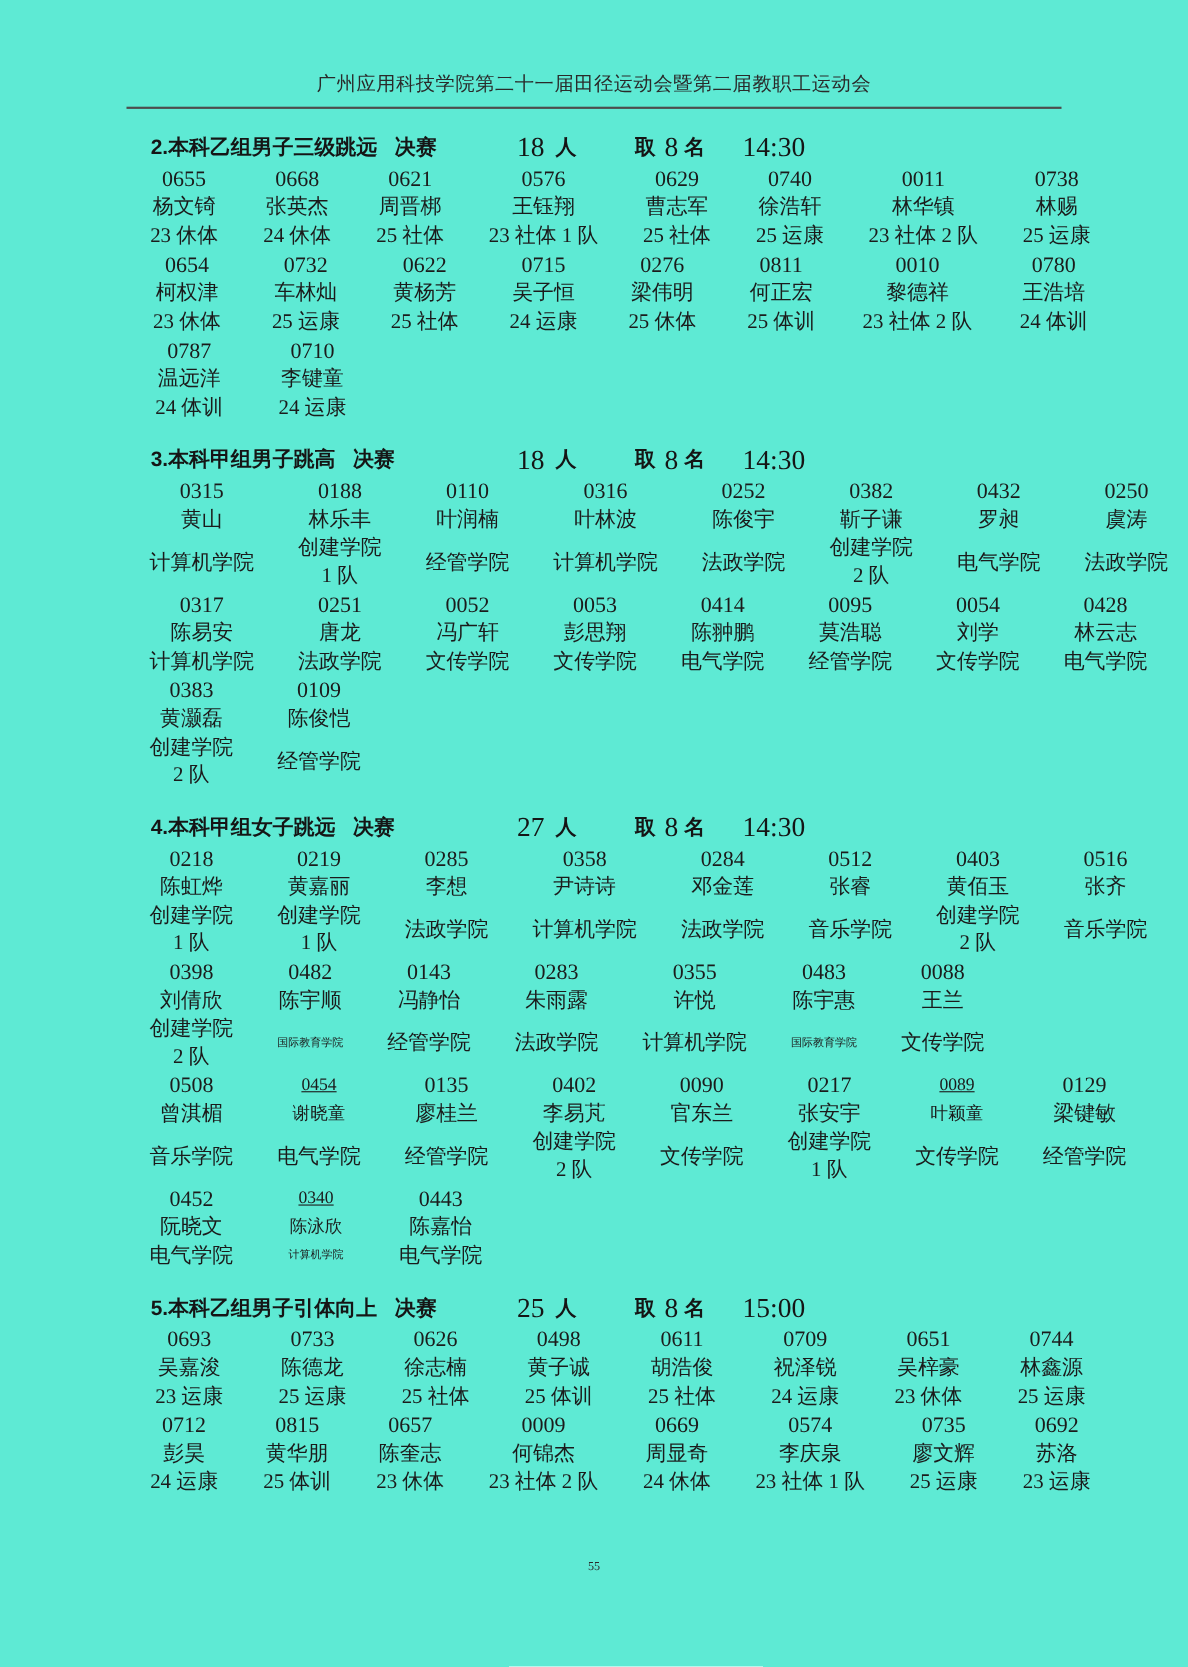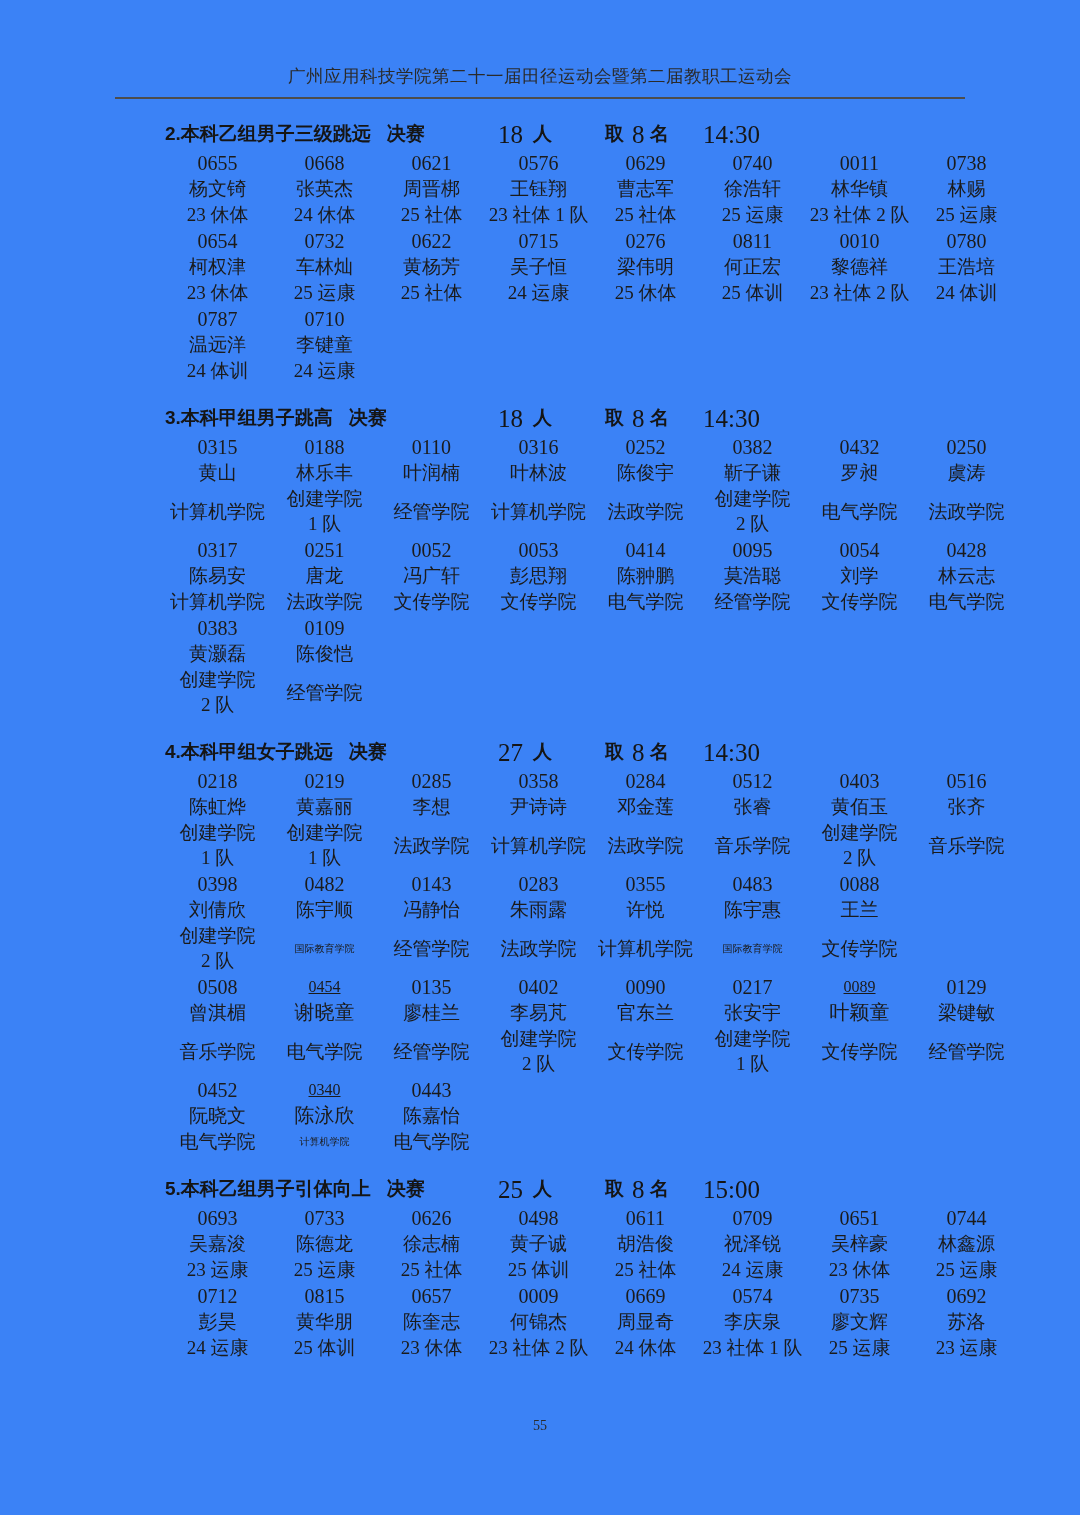--- a/index.html
+++ b/index.html
@@ -1,57 +1,58 @@
 <!DOCTYPE html>
 <html><head>
 <meta charset="utf-8">
 <style>
   html,body { margin:0; padding:0; background:#ffffff; }
   .page {
     width:1080px; height:1515px; position:relative; overflow:hidden;
-    background:#3b82f6; color:#1b1b1b;
+    background:#5eead4; color:#1b1b1b;
     font-family:"Liberation Serif","DejaVu Serif",serif;
   }
   .doc-title {
     padding-top:64px; text-align:center;
     font-size:17.5px; letter-spacing:0.5px; color:#2a2a2a;
   }
   .rule { width:850px; margin:9px auto 0 auto; border-top:2px solid #4d4d4d; height:0; }
   .events { margin-top:22px; }
-  .event { margin-bottom:22px;padding-left:28px; }
+  .event { margin-bottom:22px; }
   .evt-head {
     position:relative; height:28px; margin-left:137px; margin-bottom:2px;
     font-family:"Liberation Sans","DejaVu Sans",sans-serif; font-weight:700; font-size:19px;
     color:#151515;
   }
   .evt-head .serif { font-family:Liberation Serif, serif; font-weight:400; font-size:25px; }
   .evt-round { margin-left:16px; }
   .abs { position:absolute; top:0; }
   .evt-count  { left:333px; }
   .evt-cunit  { left:368px; }
   .evt-take   { left:440px; }
   .evt-tcount { left:467px; }
   .evt-tunit  { left:485px; }
   .evt-time   { left:538px; }
   .row {
     display:grid; grid-template-columns:repeat(8,1fr);
     width:856px; margin-left:136px; margin-bottom:2px;
     align-items:stretch;
+    gap:40px;
   }
   .cell { display:flex; flex-direction:column; align-items:center; text-align:center; }
   .num { font-size:20px; line-height:24px; height:24px; }
   .nm  { font-size:19px; line-height:27px; height:27px; }
   .dept { flex:1; display:flex; flex-direction:column; justify-content:center; min-height:25px; }
   .dline { font-size:19px; line-height:25px; white-space:nowrap; }
   .sn .num { font-size:16px;text-decoration:underline; }
-  .sn .nm  { font-size:20px; }
+  .sn .nm  { font-size:16px; }
   .sd .dline { font-size:10px; }
   .footer {
     position:absolute; top:1418px; left:0; width:100%;
-    text-align:center; font-size:14px; color:#2a2a2a;
+    text-align:center; font-size:11px; color:#2a2a2a;
   }
 </style>
 </head>
 <body>
 
 <div class="page">
   <div class="doc-title">广州应用科技学院第二十一届田径运动会暨第二届教职工运动会</div>
   <div class="rule"></div>
   <div class="events">
       <section class="event">

